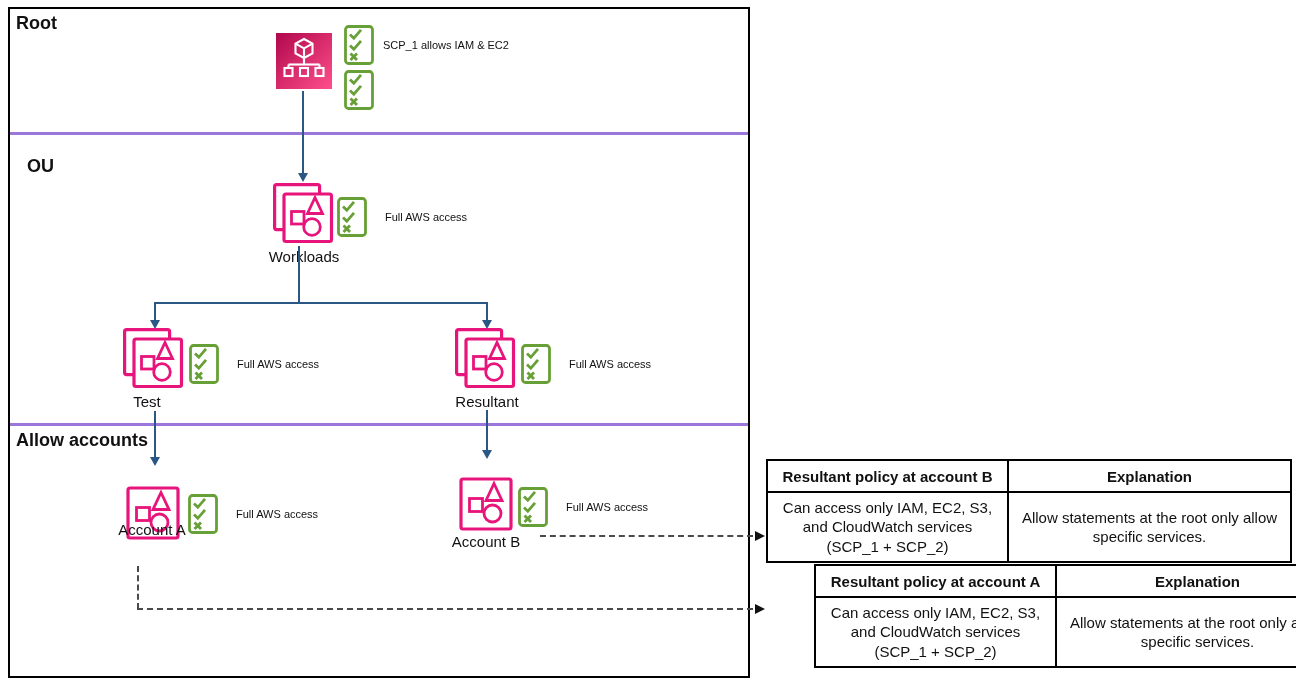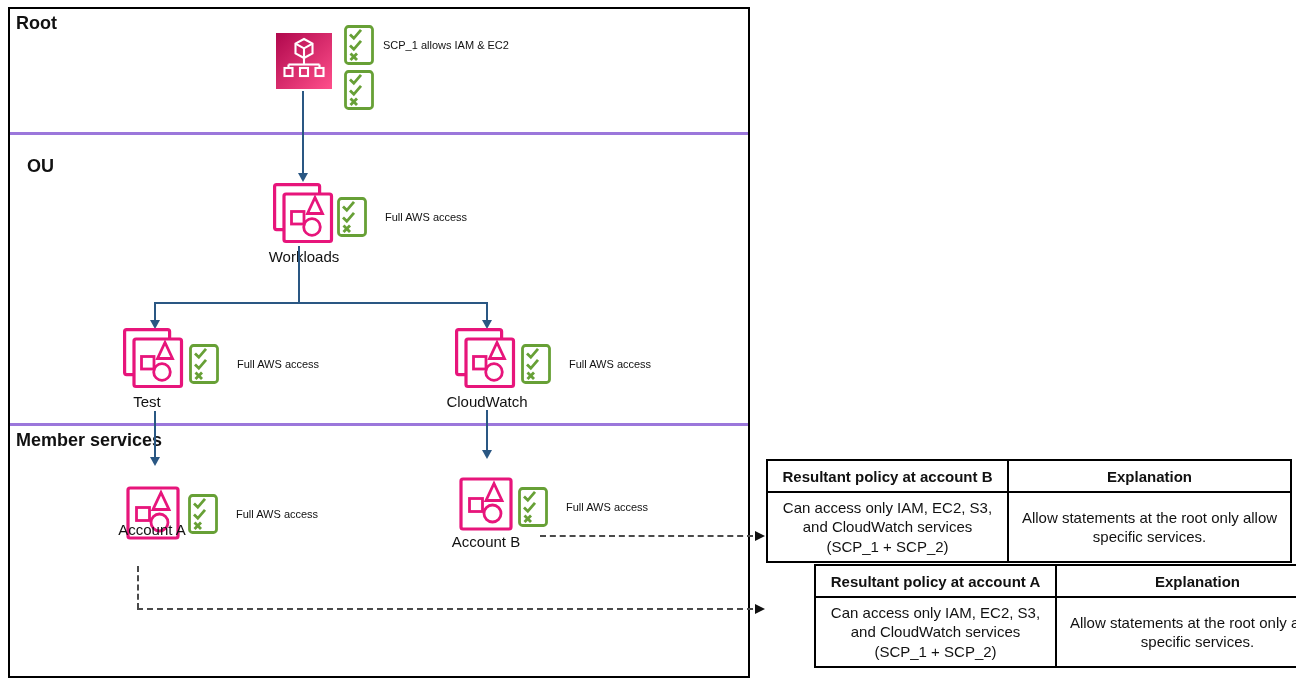--- a/index.html
+++ b/index.html
@@ -29,21 +29,21 @@
 <body>
 
 <div class="canvas">
 
   <div class="org-box" style="left:8px;top:7px;width:738px;height:667px;"></div>
   <div class="separator" style="left:10px;top:132px;width:738px;"></div>
   <div class="separator" style="left:10px;top:423px;width:738px;"></div>
 
   <div class="section-label" style="left:16px;top:13px;">Root</div>
   <div class="section-label" style="left:16px;top:156px;margin-left:11px;">OU</div>
-  <div class="section-label" style="left:16px;top:430px;">Member services</div>
+  <div class="section-label" style="left:16px;top:430px;">Allow accounts</div>
 
   <div class="icon" style="left:276px;top:33px;">
     <svg width="56" height="56" viewBox="0 0 56 56">
       <defs>
         <linearGradient id="orgGrad" x1="0" y1="0" x2="1" y2="1">
           <stop offset="0" stop-color="#B0084D"></stop>
             <stop offset="1" stop-color="#FF4F8B"></stop>
         </linearGradient>
       </defs>
       <rect x="0" y="0" width="56" height="56" fill="url(#orgGrad)"></rect>
@@ -163,21 +163,21 @@
       <rect x="1.5" y="1.5" width="27" height="37" rx="3" fill="#fff" stroke="#67A036" stroke-width="2.8"></rect>
       <g stroke="#67A036" stroke-width="2.8" fill="none">
         <polyline points="6,9.5 9.8,13.3 17,4.8"></polyline>
         <polyline points="6,20.5 9.8,24.3 17,15.8"></polyline>
         <line x1="6.5" y1="28.5" x2="13" y2="35"></line>
         <line x1="13" y1="28.5" x2="6.5" y2="35"></line>
       </g>
     </svg>
   </div>
   <div class="policy-label" style="left:569px;top:344px;">Full AWS access</div>
-  <div class="caption" style="left:437px;top:393px;">CloudWatch</div>
+  <div class="caption" style="left:437px;top:393px;">Resultant</div>
 
   <div class="line-v" style="left:154px;top:411px;height:46px;"></div>
   <div class="arrow-down" style="left:150px;top:457px;"></div>
   <div class="line-v" style="left:486px;top:410px;height:40px;"></div>
   <div class="arrow-down" style="left:482px;top:450px;"></div>
 
   <div class="icon" style="left:126px;top:486px;">
     <svg width="54" height="54" viewBox="0 0 54 54">
       <rect x="2" y="2" width="50" height="50" rx="2" fill="none" stroke="#E7157B" stroke-width="3.2"></rect>
       <g stroke="#E7157B" stroke-width="2.8" fill="none">

